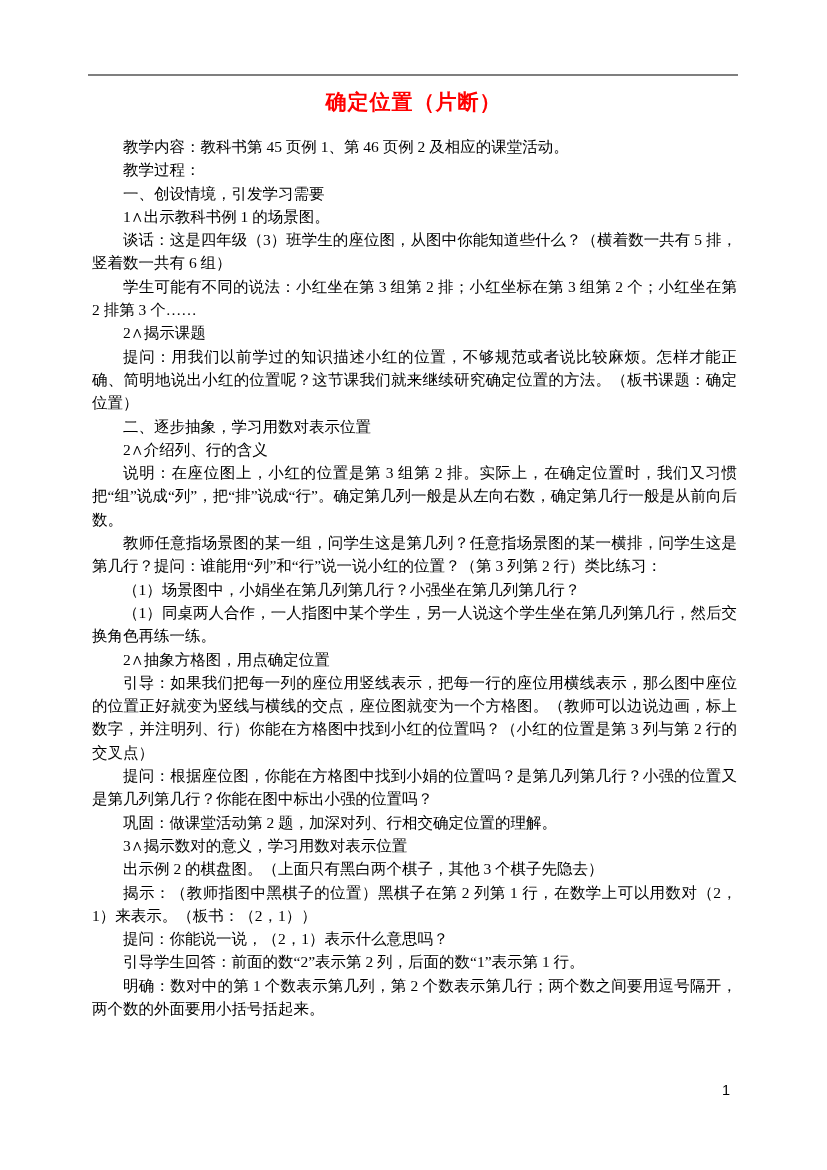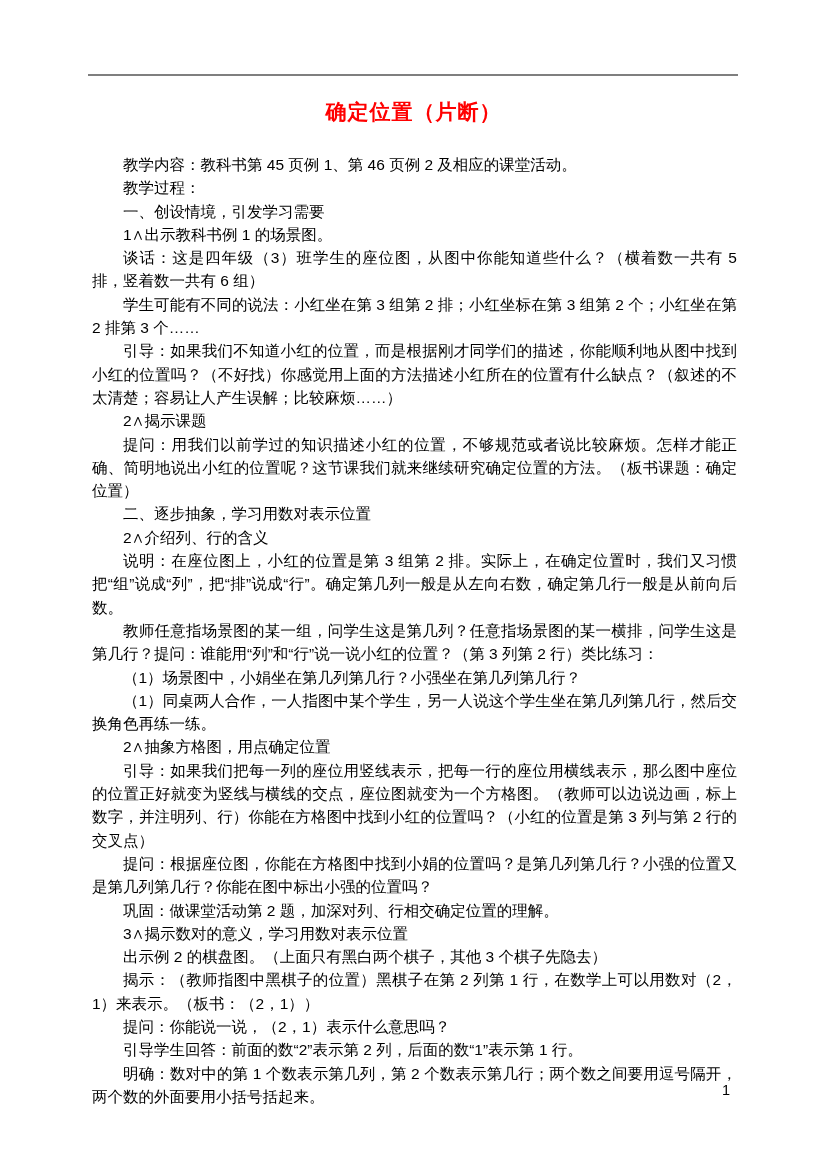--- a/index.html
+++ b/index.html
@@ -19,34 +19,35 @@
   .header-rule {
     position: absolute;
     top: 74px;
     left: 88px;
     width: 650px;
     height: 2px;
     background: #7f7f7f;
   }
   .doc-title {
     position: absolute;
-    top: 98px;
+    top: 88px;
     left: 0;
     width: 100%;
     margin: 0;
     text-align: center;
     font-size: 21px;
     font-weight: bold;
     letter-spacing: 1px;
   }
   .doc-body {
     position: absolute;
-    top: 153px;
+    top: 135px;
     left: 92px;
     width: 645px;
+    font-family: Liberation Serif, serif;
   }
   .doc-body p.para {
     margin: 0;
     padding: 0;
     font-size: 15.5px;
     line-height: 23.3px;
     text-indent: 2em;
     text-align: justify;
     text-justify: inter-ideograph;
     word-break: break-all;
@@ -67,21 +68,20 @@
 <div class="page" style="color: rgb(0, 0, 0);">
   <div class="header-rule" style="background: rgb(127, 127, 127);"></div>
   <h1 class="doc-title" style="color: rgb(255, 0, 0);">确定位置（片断）</h1>
   <div class="doc-body">
       <p class="para">教学内容：教科书第 45 页例 1、第 46 页例 2 及相应的课堂活动。</p>
       <p class="para">教学过程：</p>
       <p class="para">一、创设情境，引发学习需要</p>
       <p class="para">1∧出示教科书例 1 的场景图。</p>
       <p class="para">谈话：这是四年级（3）班学生的座位图，从图中你能知道些什么？（横着数一共有 5 排，竖着数一共有 6 组）</p>
       <p class="para">学生可能有不同的说法：小红坐在第 3 组第 2 排；小红坐标在第 3 组第 2 个；小红坐在第 2 排第 3 个……</p>
-      <p class="para">引导：如果我们不知道小红的位置，而是根据刚才同学们的描述，你能顺利地从图中找到小红的位置吗？（不好找）你感觉用上面的方法描述小红所在的位置有什么缺点？（叙述的不太清楚；容易让人产生误解；比较麻烦……）</p>
       <p class="para">2∧揭示课题</p>
       <p class="para">提问：用我们以前学过的知识描述小红的位置，不够规范或者说比较麻烦。怎样才能正确、简明地说出小红的位置呢？这节课我们就来继续研究确定位置的方法。（板书课题：确定位置）</p>
       <p class="para">二、逐步抽象，学习用数对表示位置</p>
       <p class="para">2∧介绍列、行的含义</p>
       <p class="para">说明：在座位图上，小红的位置是第 3 组第 2 排。实际上，在确定位置时，我们又习惯把“组”说成“列”，把“排”说成“行”。确定第几列一般是从左向右数，确定第几行一般是从前向后数。</p>
       <p class="para">教师任意指场景图的某一组，问学生这是第几列？任意指场景图的某一横排，问学生这是第几行？提问：谁能用“列”和“行”说一说小红的位置？（第 3 列第 2 行）类比练习：</p>
       <p class="para">（1）场景图中，小娟坐在第几列第几行？小强坐在第几列第几行？</p>
       <p class="para">（1）同桌两人合作，一人指图中某个学生，另一人说这个学生坐在第几列第几行，然后交换角色再练一练。</p>
       <p class="para">2∧抽象方格图，用点确定位置</p>
       <p class="para">引导：如果我们把每一列的座位用竖线表示，把每一行的座位用横线表示，那么图中座位的位置正好就变为竖线与横线的交点，座位图就变为一个方格图。（教师可以边说边画，标上数字，并注明列、行）你能在方格图中找到小红的位置吗？（小红的位置是第 3 列与第 2 行的交叉点）</p>

